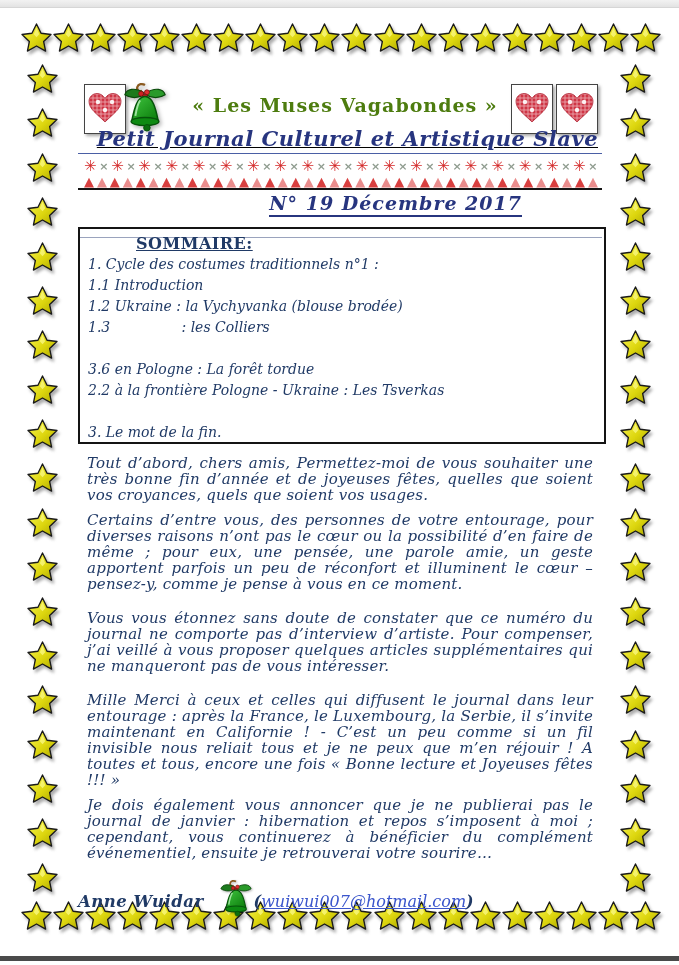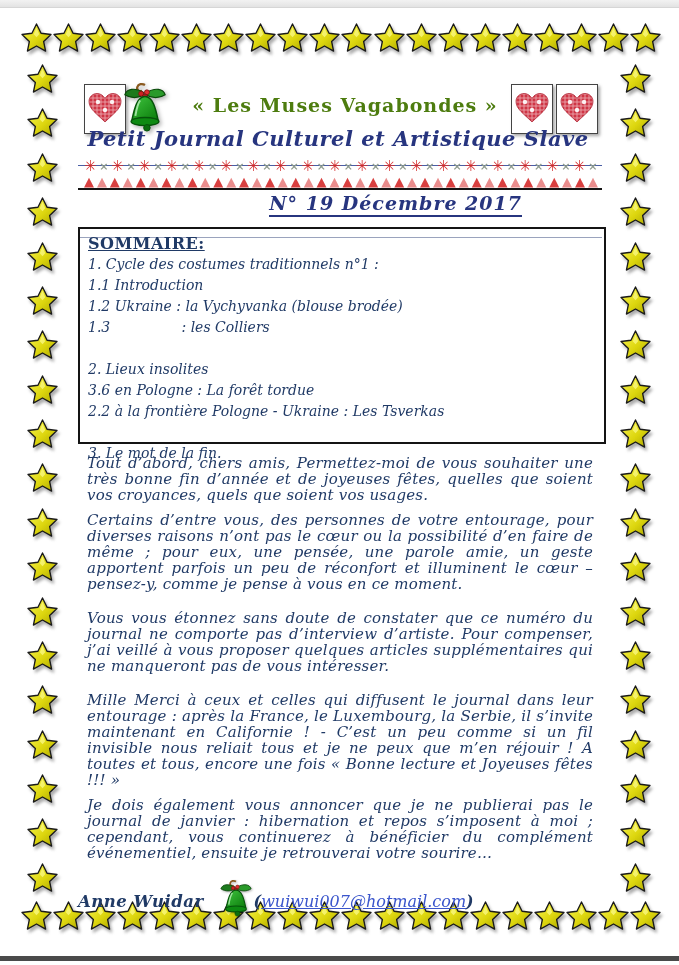--- a/index.html
+++ b/index.html
@@ -22,22 +22,22 @@
   
   .heart-frame{position:absolute;width:40px;height:48px;background:#fff;border:1px solid #444;
                box-shadow:2px 2px 3px rgba(0,0,0,.35);display:flex;align-items:center;justify-content:center;}
   #heart1{left:84px;top:84px;}
   #heart2{left:511px;top:84px;}
   #heart3{left:556px;top:84px;}
   .bell-header{position:absolute;left:121px;top:80px;width:48px;height:62px;
                filter:drop-shadow(2px 2px 2px rgba(0,0,0,.3));}
   .title{position:absolute;left:150px;top:94px;width:390px;text-align:center;
          font-size:19px;font-weight:bold;color:#4d7c0f;letter-spacing:1px;}
-  .subtitle-block{position:absolute;left:78px;top:126px;width:524px;text-align:center;
-                  border-bottom:1.5px solid #4a5fa5;padding-bottom:14px;}
+  .subtitle-block{position:absolute;left:78px;top:126px;width:524px;text-align:right;
+                  border-bottom:1.5px solid #4a5fa5;padding-bottom:2px;text-decoration:underline;}
   .subtitle-block .txt{font-size:21px;font-weight:bold;font-style:italic;color:#27357f;
                        letter-spacing:.5px;padding-right:4px;}
 
   
   .band{position:absolute;left:84px;top:158px;width:514px;}
   .band-row{display:flex;justify-content:space-between;align-items:center;overflow:hidden;}
   .band-row.flakes{height:16px;}
   .band-row.tris{height:13px;margin-top:1px;}
   .flake{color:#d42a2a;font-size:15px;line-height:15px;font-family:"DejaVu Sans",sans-serif;}
   .cross{color:#8f9c8f;font-size:11px;font-weight:bold;line-height:11px;font-family:"DejaVu Sans",sans-serif;}
@@ -49,21 +49,21 @@
   .issue-block{position:absolute;left:78px;top:192px;width:524px;text-align:right;
                border-bottom:1px solid #9aa3bd;padding-bottom:20px;}
   .issue-block .txt{display:inline-block;margin-right:80px;font-size:19px;font-weight:bold;
                     font-style:italic;color:#27357f;border-bottom:2px solid #27357f;
                     padding-bottom:1px;letter-spacing:1px;}
 
   
   .toc-box{position:absolute;left:78px;top:227px;width:508px;height:205px;
            border:2px solid #141414;padding:4px 8px;color:#203a66;}
   .toc-heading{font-size:16px;font-weight:bold;text-decoration:underline;
-               letter-spacing:.5px;line-height:21px;}
+               letter-spacing:.5px;line-height:21px;margin-left:48px;}
   .toc-line{font-size:14px;font-style:italic;line-height:21px;min-height:21px;white-space:pre-wrap;}
 
   
   .content{position:absolute;left:78px;top:446px;width:524px;color:#203a66;}
   .para{margin:9px;font-size:15px;font-style:italic;line-height:16px;text-align:justify;
         letter-spacing:.2px;}
   .para.gap{margin-top:18px;}
 
   
   .signature{display:flex;align-items:center;margin-top:16px;height:48px;}
@@ -608,21 +608,20 @@
     <span class="txt">N° 19 Décembre 2017</span>
   </div>
 
   <div class="toc-box">
     <div class="toc-heading">SOMMAIRE:</div>
     <div class="toc-line">1. Cycle des costumes traditionnels n°1 :</div>
     <div class="toc-line">1.1 Introduction</div>
     <div class="toc-line">1.2 Ukraine : la Vychyvanka (blouse brodée)</div>
     <div class="toc-line">1.3                : les Colliers</div>
     <div class="toc-line"></div>
-    <div class="toc-line">2. Lieux insolites</div>
     <div class="toc-line">3.6 en Pologne : La forêt tordue</div>
     <div class="toc-line">2.2 à la frontière Pologne - Ukraine : Les Tsverkas</div>
     <div class="toc-line"></div>
     <div class="toc-line">3. Le mot de la fin.</div>
   </div>
 
   <div class="content">
     <p class="para">Tout d’abord, chers amis, Permettez-moi de vous souhaiter une très bonne fin d’année et de joyeuses fêtes, quelles que soient vos croyances, quels que soient vos usages.</p>
     <p class="para">Certains d’entre vous, des personnes de votre entourage, pour diverses raisons n’ont pas le cœur ou la possibilité d’en faire de même ; pour eux, une pensée, une parole amie, un geste apportent parfois un peu de réconfort et illuminent le cœur – pensez-y, comme je pense à vous en ce moment.</p>
     <p class="para gap">Vous vous étonnez sans doute de constater que ce numéro du journal ne comporte pas d’interview d’artiste. Pour compenser, j’ai veillé à vous proposer quelques articles supplémentaires qui ne manqueront pas de vous intéresser.</p>

